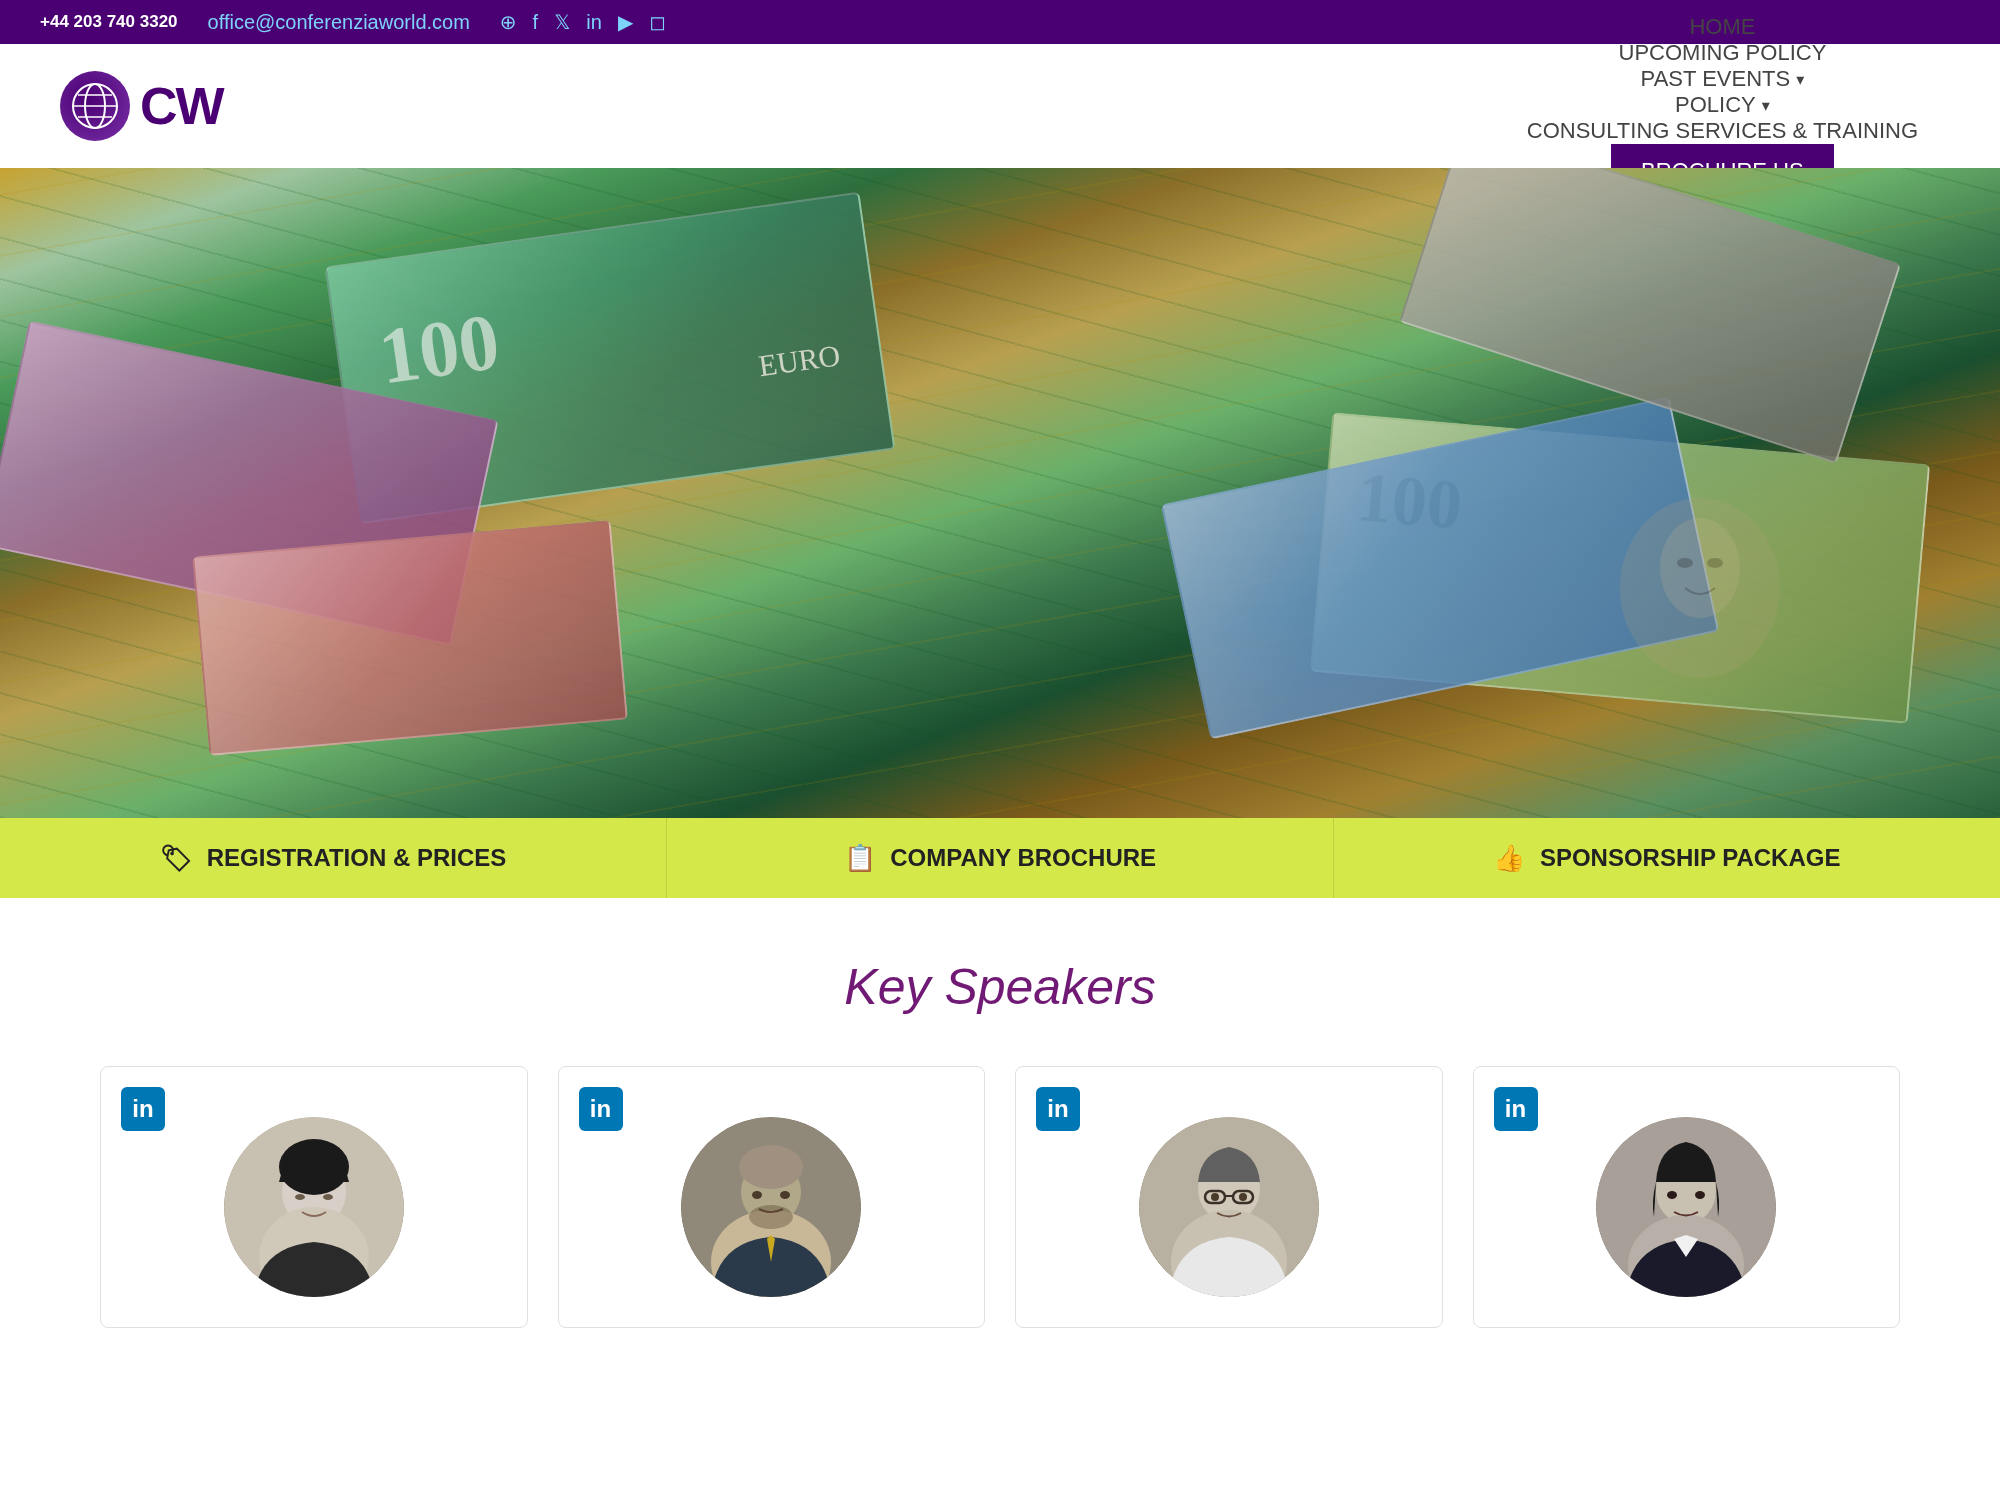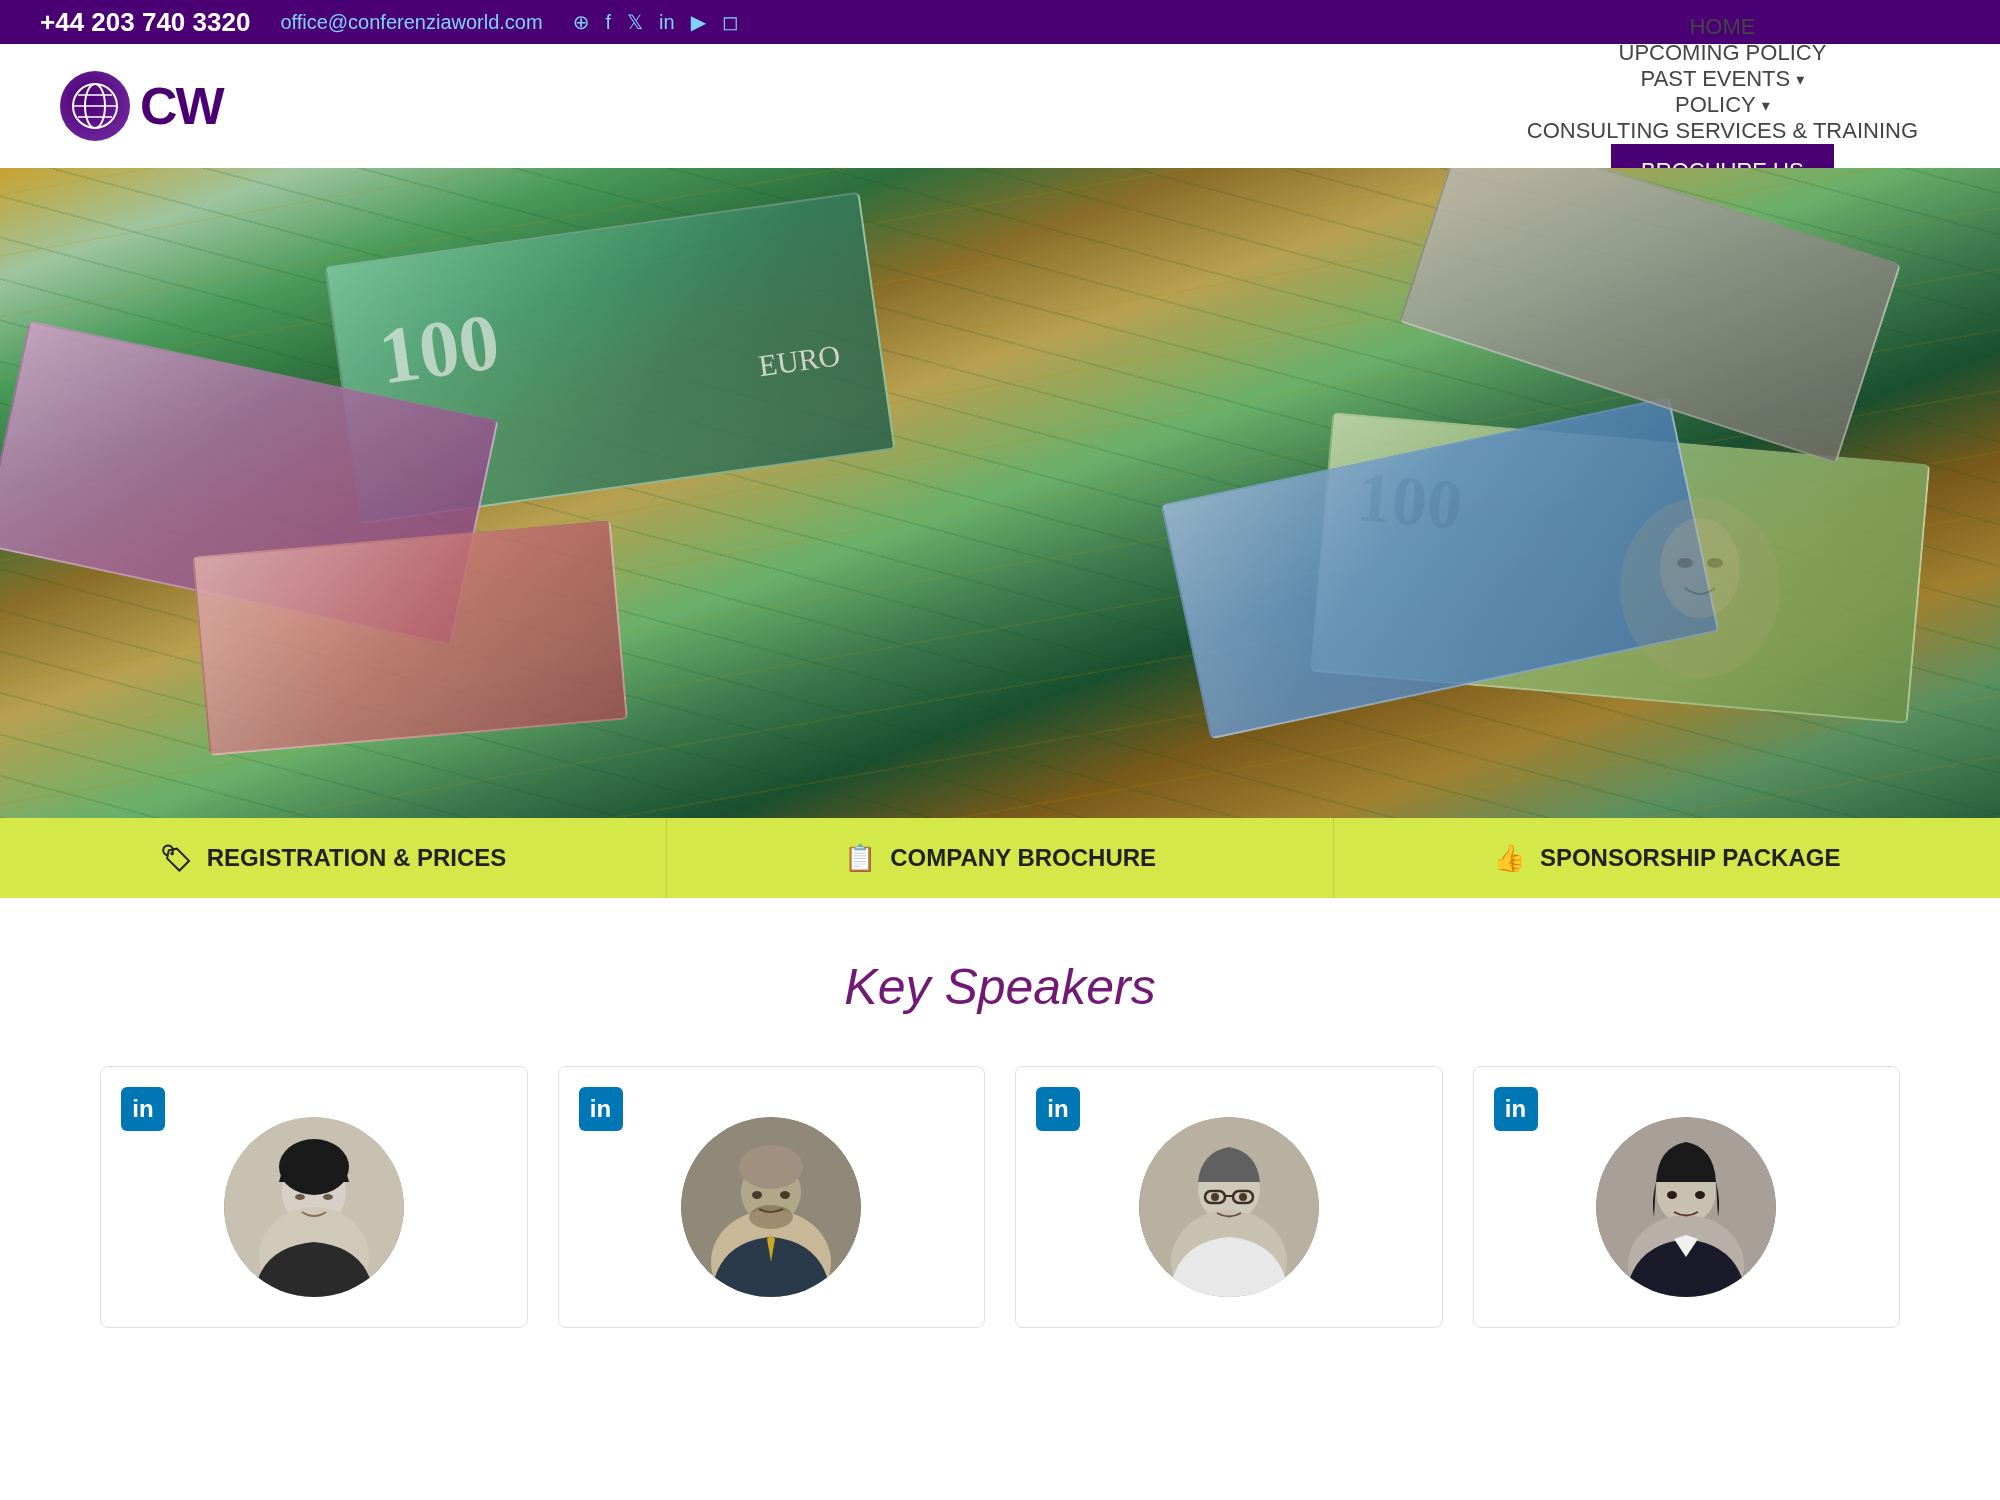--- a/index.html
+++ b/index.html
@@ -11,21 +11,21 @@
       color: #fff;
       font-size: 22px;
       padding: 0 40px;
       height: 44px;
       display: flex;
       align-items: center;
       justify-content: space-between;
     }
     .top-bar-left { display: flex; align-items: center; gap: 30px; }
     .top-bar-left a { color: #7dd3fc; text-decoration: none; font-size: 20px; }
-    .top-bar-phone { font-size: 26px; font-weight: bold; }
+    .top-bar-phone { font-size: 17px; font-weight: bold; }
     .top-bar-email { font-size: 20px; }
     .social-icons { display: flex; gap: 16px; align-items: center; }
     .social-icon { color: #fff; font-size: 20px; text-decoration: none; }
     .top-bar-right { display: flex; align-items: center; gap: 40px; font-size: 20px; }
     .top-bar-right a { color: #fff; text-decoration: none; font-size: 20px; }
     .cart-area { display: flex; align-items: center; gap: 8px; }
     .cart-icon { font-size: 22px; }
 
     
     .main-nav {

